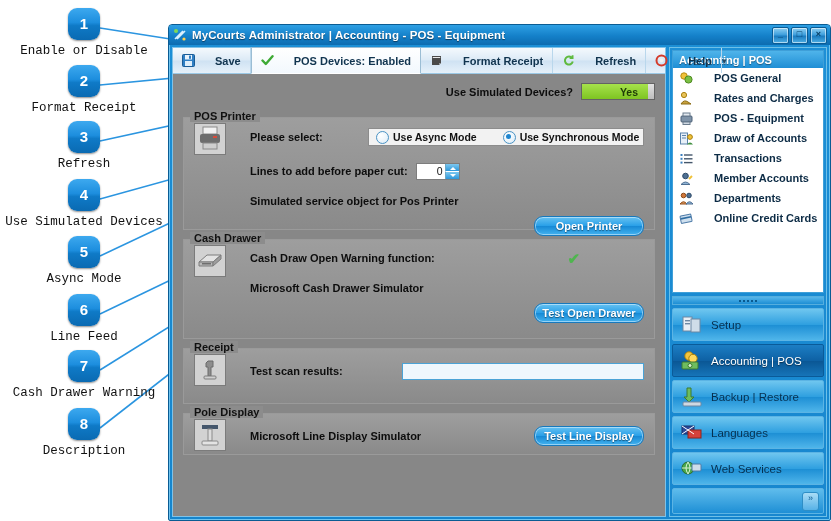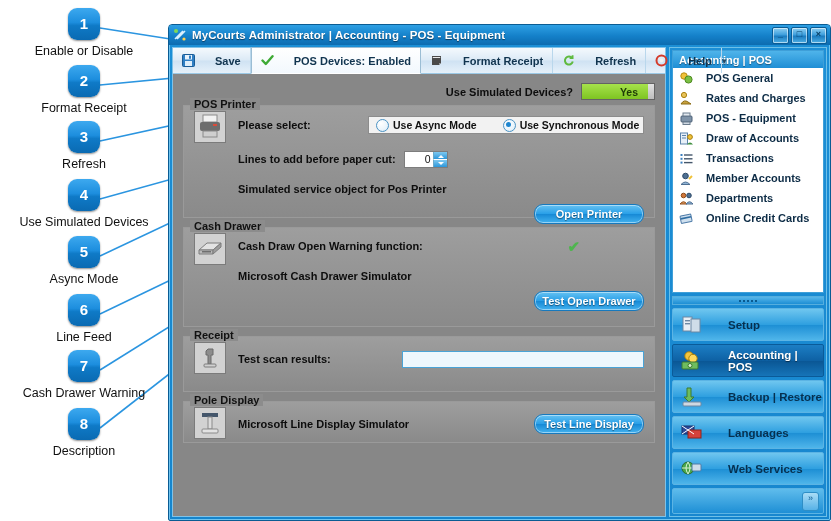--- a/index.html
+++ b/index.html
@@ -16,21 +16,21 @@
   .badge{
     width:32px;height:32px;margin:0 auto;
     border-radius:9px;
     background:linear-gradient(180deg,#3da9ef 0%,#1d8ede 45%,#0f7ac7 55%,#0a6ab2 100%);
     box-shadow:0 1px 2px rgba(0,0,0,.45);
     color:#fff;font-weight:bold;font-size:15px;line-height:32px;
     font-family:"Liberation Sans", sans-serif;
   }
   .clabel{
     margin-top:4px;font-size:12.5px;color:#111;
-    font-family:Liberation Sans, sans-serif;white-space:nowrap;
+    font-family:Liberation Mono, monospace;white-space:nowrap;
   }
   #leaders{position:absolute;left:0;top:0;width:831px;height:521px;pointer-events:none;}
 
   
   #win{
     position:absolute;left:168px;top:24px;width:663px;height:497px;
     background:linear-gradient(180deg,#1c8fd6 0%,#1585cd 100%);
     border:1px solid #0b5c93;
     border-radius:4px 4px 2px 2px;
     box-shadow:0 0 0 1px #6ec3ef inset;
@@ -81,42 +81,42 @@
   .tbtn .gi{width:13px;height:13px;flex:none;position:relative;}
   #tbover{
     margin-left:auto;width:12px;display:flex;align-items:center;justify-content:center;
     font-size:9px;color:#254a66;
   }
   
   #content{
     flex:1;background:#878787;padding:8px 10px 6px 10px;overflow:hidden;
     box-sizing:border-box;position:relative;
   }
-  #simrow{display:flex;align-items:center;justify-content:flex-end;gap:8px;height:19px;margin-bottom:4px;}
+  #simrow{display:flex;align-items:center;justify-content:flex-end;gap:8px;height:19px;margin-bottom:16px;}
   #simlabel{font-size:11px;font-weight:bold;color:#0d0d0d;font-family:"Liberation Sans", sans-serif;}
   #simtoggle{display:flex;width:74px;height:17px;border:1px solid #636363;box-sizing:border-box;}
   #simYes{
     flex:0 0 38px;background:linear-gradient(180deg,#a6e24b 0%,#7ec422 100%);
     color:#1e3b06;font-size:10.5px;font-weight:bold;display:flex;align-items:center;justify-content:center;
     font-family:"Liberation Sans", sans-serif;
     padding-left:28px;
   }
   #simOff{flex:1;background:linear-gradient(180deg,#e2e2e2 0%,#bdbdbd 100%);}
   .group{
     border:1px solid #9a9a9a;border-top:none;margin-bottom:9px;position:relative;
     background:#a0a0a0;background:linear-gradient(180deg,#9e9e9e 0%,#8a8a8a 100%);
     padding:6px 10px 8px 10px;box-sizing:border-box;
   }
   .grpline{position:absolute;left:0;right:0;top:0;height:1px;}
   .grpline b{display:block;height:1px;background:#9a9a9a;}
   .glegend{
     position:absolute;top:-7px;left:6px;padding:0 4px;background:#8c8c8c;
     font-size:11px;font-weight:bold;color:#111;font-family:"Liberation Sans", sans-serif;
   }
-  .grpinner{display:flex;gap:12px;}
+  .grpinner{display:flex;gap:24px;}
   .devicon{
     width:30px;height:30px;flex:none;border:1px solid #7b7b7b;background:#d2d2d2;
     position:relative;overflow:hidden;
   }
   .grpfields{flex:1;min-width:0;}
   .frow{display:flex;align-items:center;min-height:22px;}
   .flabel{font-size:11px;font-weight:bold;color:#0d0d0d;font-family:"Liberation Sans", sans-serif;white-space:nowrap;}
   .radiobar{
     margin-left:auto;width:276px;height:18px;background:#f2f2f2;border:1px solid #8c8c8c;
     display:flex;align-items:center;box-sizing:border-box;
@@ -175,33 +175,33 @@
     border:1px solid #6ec0e8;padding:2px;box-sizing:border-box;
   }
   #navtop{background:#ffffff;border:1px solid #3f9fd8;flex:1;display:flex;flex-direction:column;min-height:0;}
   #navhdr{
     height:17px;display:flex;align-items:center;padding-left:6px;
     background:linear-gradient(180deg,#4fb4ea 0%,#1f8ed5 100%);
     color:#fff;font-size:11px;font-weight:bold;text-shadow:0 1px 1px rgba(0,0,0,.4);
     font-family:"Liberation Sans", sans-serif;
   }
   .navitem{
-    display:flex;align-items:center;gap:12px;padding:2px 0 2px 6px;height:20px;box-sizing:border-box;
+    display:flex;align-items:center;gap:20px;padding:2px 0 2px 6px;height:20px;box-sizing:border-box;
     font-size:11px;font-weight:bold;color:#0c2b45;font-family:"Liberation Sans", sans-serif;
     white-space:nowrap;cursor:default;
   }
   .navitem .ni{width:15px;height:15px;flex:none;position:relative;}
   .grip{height:7px;display:flex;align-items:center;justify-content:center;gap:2px;
         background:linear-gradient(180deg,#56b6ea 0%,#1d8ed4 100%);border:1px solid #55aede;}
   .grip s{width:2px;height:2px;background:#0a5a8f;display:block;}
   .modbtn{
-    height:33px;display:flex;align-items:center;gap:24px;padding-left:7px;box-sizing:border-box;
+    height:33px;display:flex;align-items:center;gap:7px;padding-left:7px;box-sizing:border-box;
     background:linear-gradient(180deg,#6fc6ef 0%,#2fa0e0 50%,#1c8ed4 51%,#4fb5ea 100%);
     border:1px solid #5cb4e4;border-radius:2px;
-    font-size:11.5px;font-weight:bold;color:#06304f;
+    font-size:11.5px;font-weight:normal;color:#06304f;
     font-family:"Liberation Sans", sans-serif;cursor:default;
   }
   .modbtn.sel{
     background:linear-gradient(180deg,#1c7ec4 0%,#0e61a4 50%,#0a5694 51%,#1674b8 100%);
     color:#fff;text-shadow:0 1px 1px rgba(0,0,0,.5);border:1px solid #0a5b99;
   }
   .modbtn .mi{width:24px;height:22px;flex:none;position:relative;}
   #navfoot{
     height:24px;display:flex;align-items:center;justify-content:flex-end;padding-right:4px;
     background:linear-gradient(180deg,#5fbcec 0%,#1e8fd5 100%);border:1px solid #5cb4e4;border-radius:2px;

